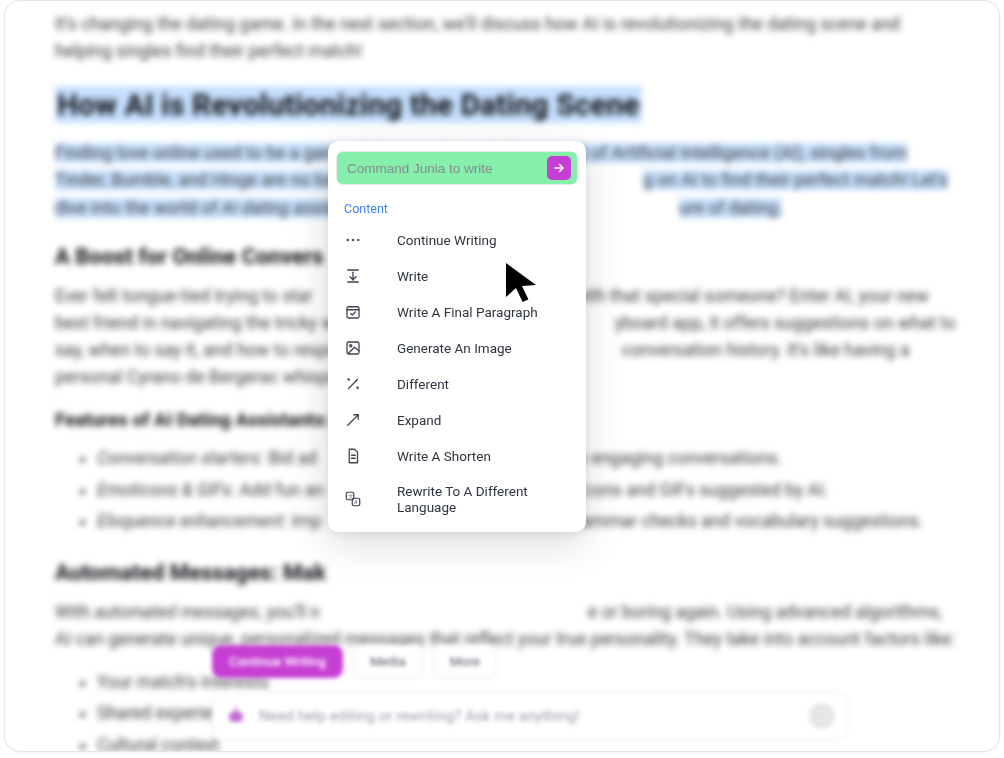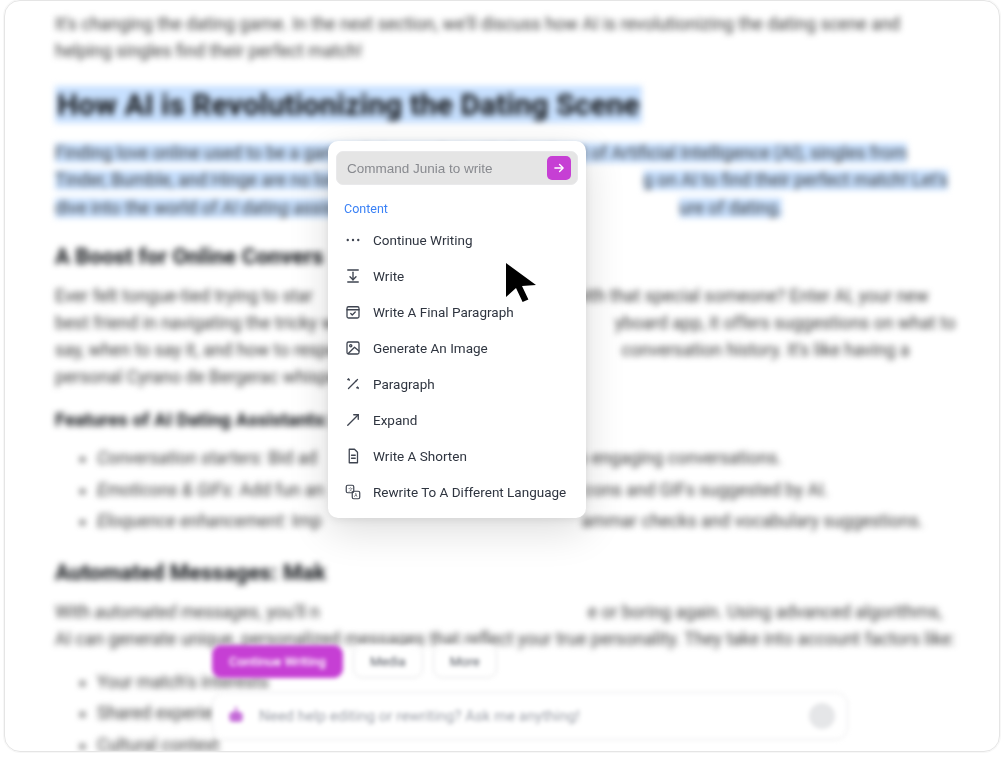--- a/index.html
+++ b/index.html
@@ -86,21 +86,21 @@
       background: #ffffff;
       border-radius: 10px;
       box-shadow: 0 12px 40px rgba(0,0,0,0.14), 0 2px 8px rgba(0,0,0,0.08);
       padding: 10px 8px 8px 8px;
       z-index: 50;
       font-size: 13.5px;
     }
     .command-input-wrap {
       display: flex;
       align-items: center;
-      background: #e5e5e5;
+      background: #86efac;
       border: 1px solid #e9e9eb;
       border-radius: 7px;
       padding: 4px 6px 4px 10px;
       margin-bottom: 10px;
     }
     .command-input {
       flex: 1;
       border: none;
       background: transparent;
       outline: none;
@@ -144,20 +144,21 @@
       width: 18px;
       height: 18px;
       flex-shrink: 0;
       display: flex;
       align-items: center;
       justify-content: center;
       color: #3e4450;
     }
     .menu-item .label {
       font-size: 13.5px;
+      margin-left: 24px;
     }
     
     .cursor-arrow {
       position: absolute;
       top: 259px;
       left: 498px;
       z-index: 60;
       pointer-events: none;
     }
     
@@ -322,21 +323,21 @@
 
   <div class="menu-item">
     <span class="icon-box">
       <svg viewBox="0 0 24 24" width="18" height="18" fill="none" stroke="currentColor" stroke-width="1.7" stroke-linecap="round">
           <line x1="6" y1="18" x2="16" y2="8"></line>
           <path d="M16 8 L18 6"></path>
           <path d="M6 5 L7 7 M5 6 L7 6"></path>
           <path d="M18 16 L19 18 M17 17 L19 17"></path>
         </svg>
     </span>
-    <span class="label">Paragraph</span>
+    <span class="label">Different</span>
   </div>
 
   <div class="menu-item">
     <span class="icon-box">
       <svg viewBox="0 0 24 24" width="18" height="18" fill="none" stroke="currentColor" stroke-width="1.8" stroke-linecap="round">
           <line x1="5" y1="19" x2="19" y2="5"></line>
           <polyline points="13 5 19 5 19 11"></polyline>
         </svg>
     </span>
     <span class="label">Expand</span>

